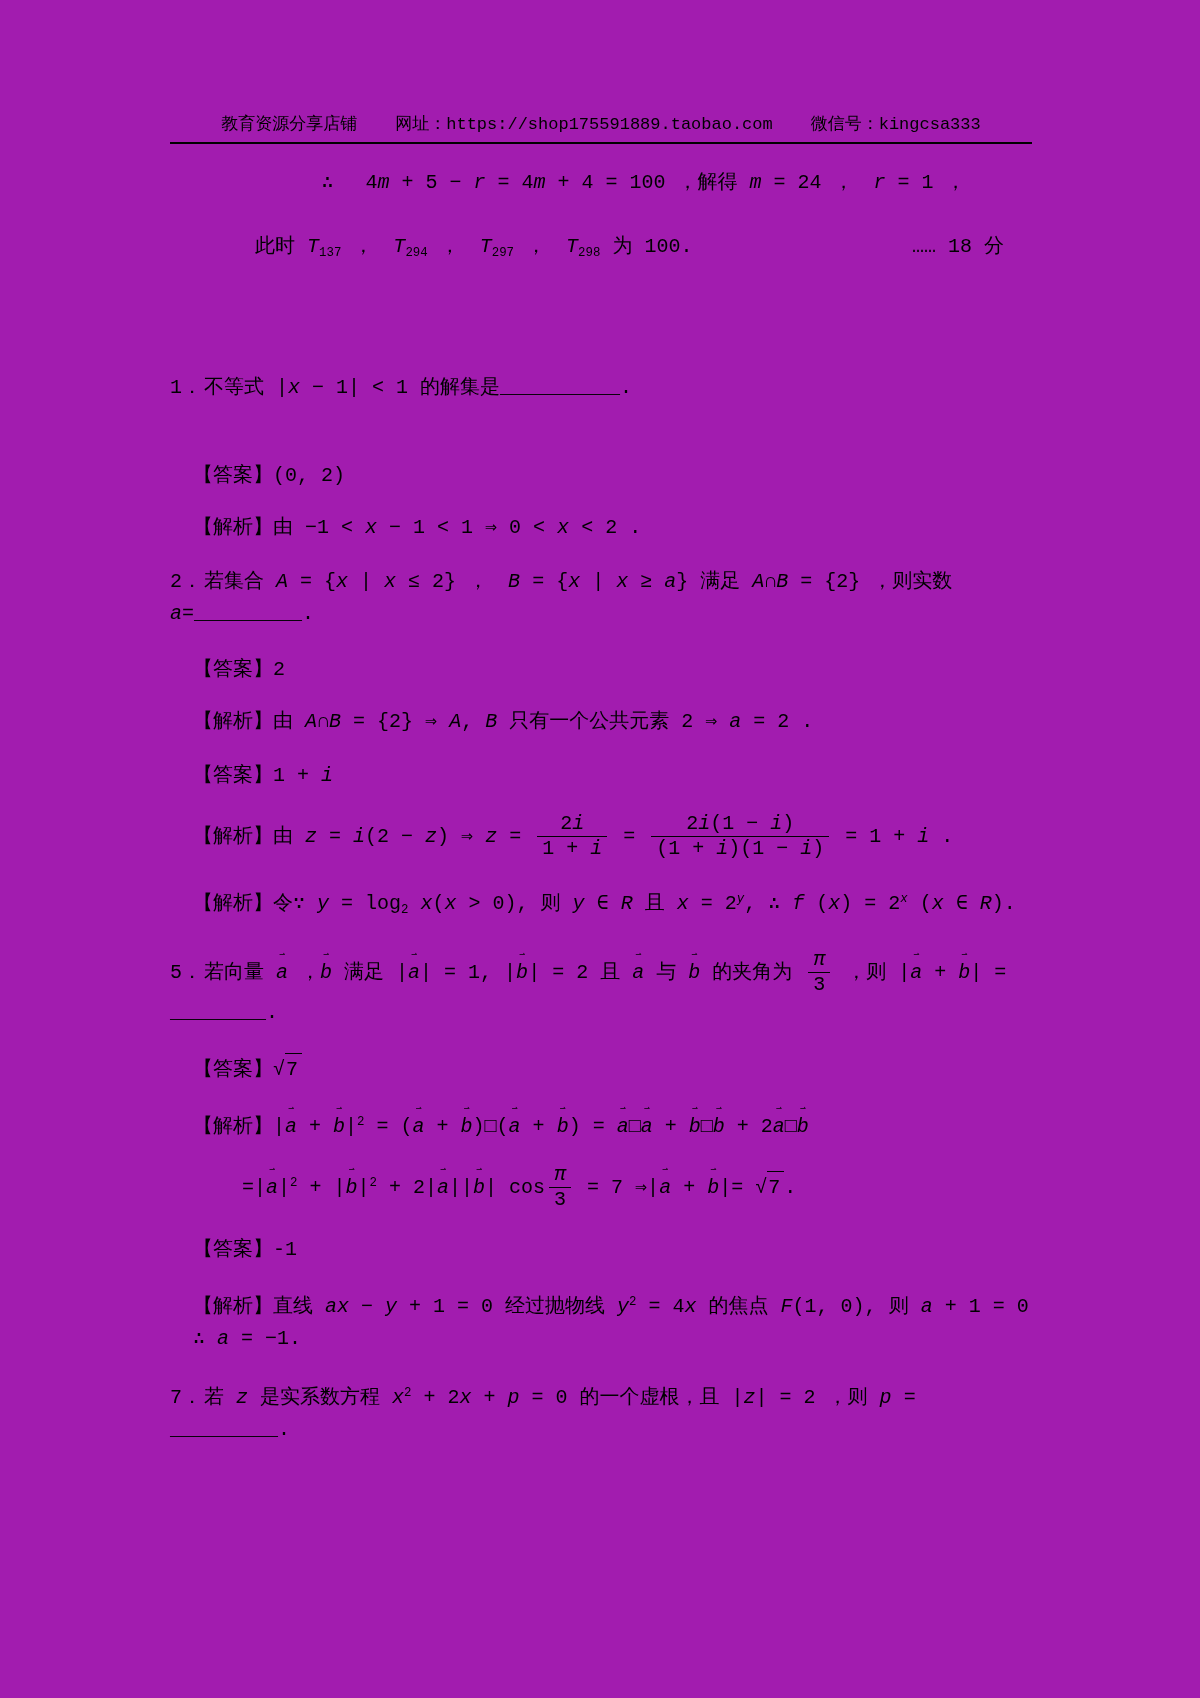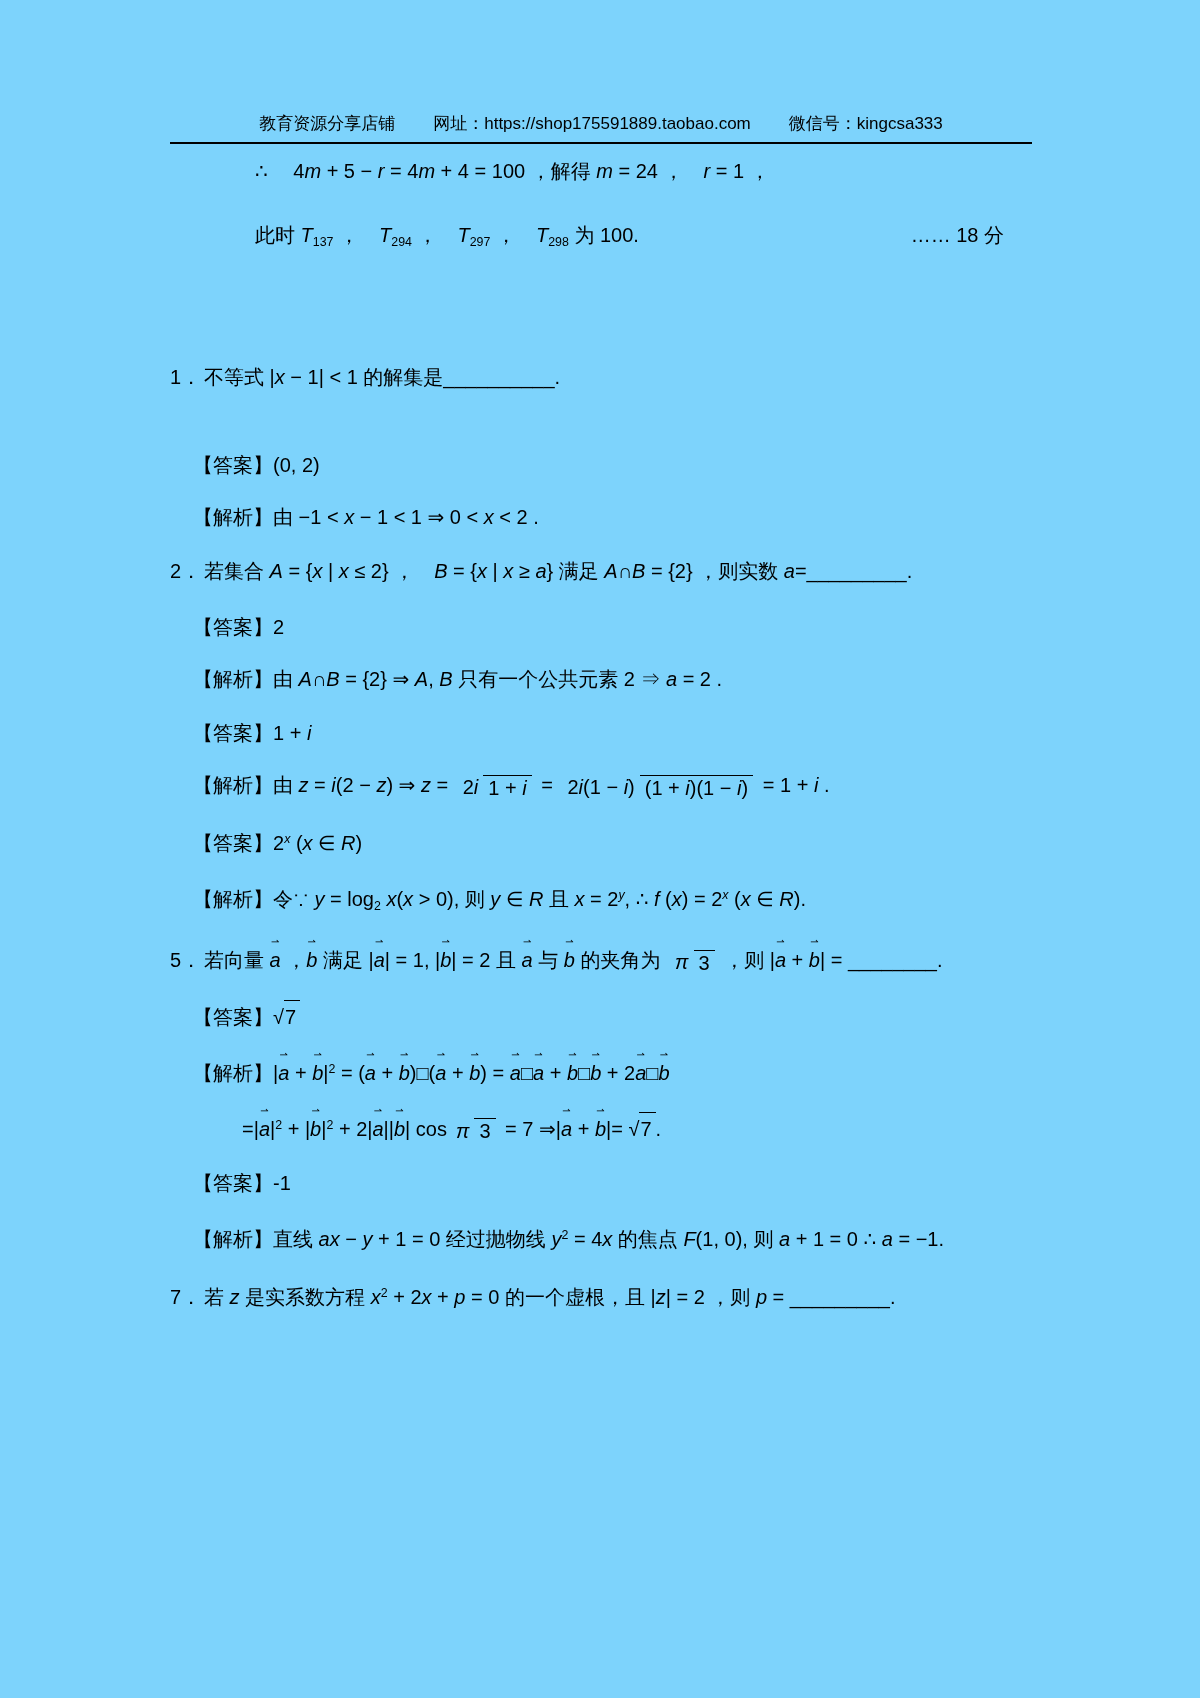--- a/index.html
+++ b/index.html
@@ -1,54 +1,54 @@
 <!DOCTYPE html>
 <html><head>
 <meta charset="utf-8">
 <style>
   html,body{margin:0;padding:0;background:#ffffff;}
   .page{
     position:relative;
     width:1200px;height:1698px;
-    background:#7dd3fc;color:#000;
-    font-family:Liberation Sans, sans-serif;
+    background:#a21caf;color:#000;
+    font-family:Liberation Mono, monospace;
     font-size:20px;
     box-sizing:border-box;
     padding:112px 168px 0 170px;
     overflow:hidden;
   }
   
   .header{
     display:flex;justify-content:center;gap:38px;
     font-size:17px;white-space:nowrap;
     margin-bottom:7px;
   }
   .header-rule{border:none;border-top:2px solid #000;margin:0;}
   
-  .top-solution{margin-top:12px;}
+  .top-solution{margin-top:24px;text-align:center;}
   .ts-line{padding-left:85px;line-height:30px;}
   .ts-line2{display:flex;align-items:baseline;margin-top:34px;}
   .ts-text{flex:0 1 auto;}
   .score{margin-left:auto;padding-right:28px;white-space:nowrap;}
   
   .problems{margin-top:104px;}
   .problem{margin-bottom:22px;}
   .line{line-height:32px;margin-bottom:20px;}
   .q-line{margin-bottom:24px;}
   .gap-lg .q-line{margin-bottom:56px;}
   .p-num{display:inline-block;min-width:34px;}
   .ans-line,.ana-line{padding-left:23px;}
   .ana-cont{padding-left:72px;}
   .label{letter-spacing:0;}
   
   .mi{font-style:italic;}
   .msub{font-size:.62em;vertical-align:-.35em;}
   .msup{font-size:.62em;vertical-align:.55em;}
   .frac{
-    display:inline-flex;flex-direction:row;align-items:center;
+    display:inline-flex;flex-direction:column;align-items:center;
     vertical-align:middle;margin:0 4px;line-height:1.2;text-align:center;
   }
   .fn{display:block;padding:0 5px;}
   .fd{display:block;border-top:1.4px solid #000;padding:0 5px;}
   .vec{position:relative;display:inline-block;}
   .vec-a{
     position:absolute;top:-0.68em;left:50%;transform:translateX(-50%);
     font-size:.5em;line-height:1;font-style:normal;
   }
   .sqrt{display:inline-flex;align-items:baseline;vertical-align:baseline;}
@@ -115,23 +115,20 @@
                 <span class="fd">1 + <span class="mi">i</span></span>
               </span> = <span class="frac">
                 <span class="fn">2<span class="mi">i</span>(1 − <span class="mi">i</span>)</span>
                 <span class="fd">(1 + <span class="mi">i</span>)(1 − <span class="mi">i</span>)</span>
               </span> = 1 + <span class="mi">i</span> .</span>
       </div>
     </div>
   </div>
 
   <div class="problem">
-    <div class="line ans-line">
-      <span class="label ans-label">【答案】</span><span class="ans-math">2<span class="msup"><span class="mi">x</span></span> (<span class="mi">x</span> ∈ <span class="mi">R</span>)</span>
-    </div>
     <div class="analysis-block">
       <div class="line ana-line">
         <span class="label ana-label">【解析】</span><span class="ana-math">令∵ <span class="mi">y</span> = log<span class="msub">2</span> <span class="mi">x</span>(<span class="mi">x</span> &gt; 0), 则 <span class="mi">y</span> ∈ <span class="mi">R</span> 且 <span class="mi">x</span> = 2<span class="msup"><span class="mi">y</span></span>, ∴ <span class="mi">f</span> (<span class="mi">x</span>) = 2<span class="msup"><span class="mi">x</span></span> (<span class="mi">x</span> ∈ <span class="mi">R</span>).</span>
       </div>
     </div>
   </div>
 
   <div class="problem">
     <div class="line q-line">
       <span class="p-num">5．</span><span class="q-math">若向量 <span class="vec"><span class="vec-a">⇀</span><span class="mi">a</span></span> ，<span class="vec"><span class="vec-a">⇀</span><span class="mi">b</span></span> 满足 |<span class="vec"><span class="vec-a">⇀</span><span class="mi">a</span></span>| = 1, |<span class="vec"><span class="vec-a">⇀</span><span class="mi">b</span></span>| = 2 且 <span class="vec"><span class="vec-a">⇀</span><span class="mi">a</span></span> 与 <span class="vec"><span class="vec-a">⇀</span><span class="mi">b</span></span> 的夹角为 <span class="frac">

